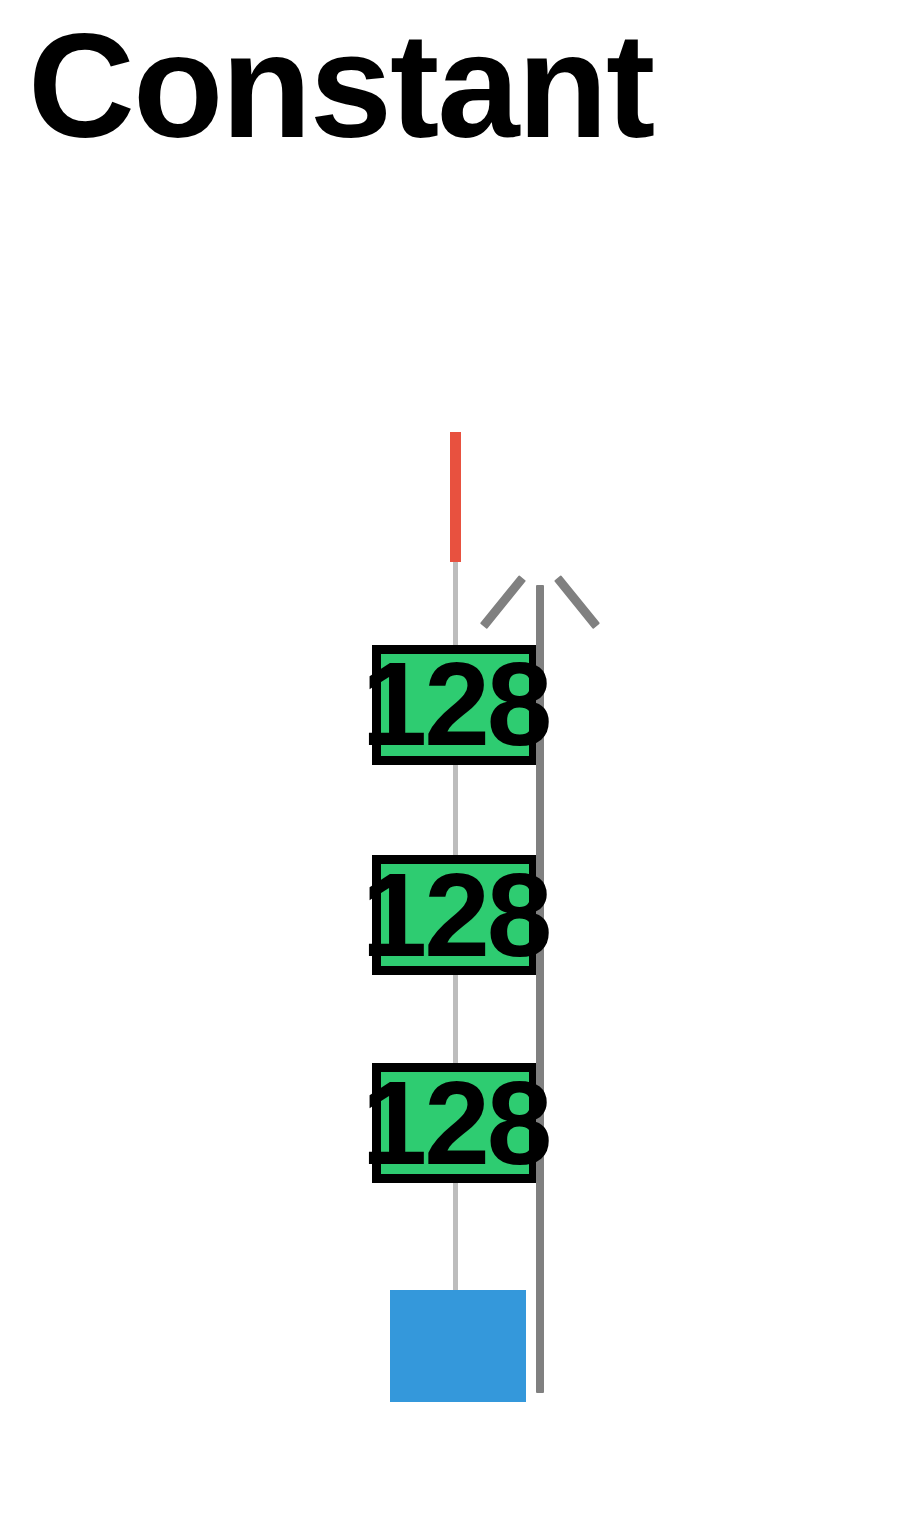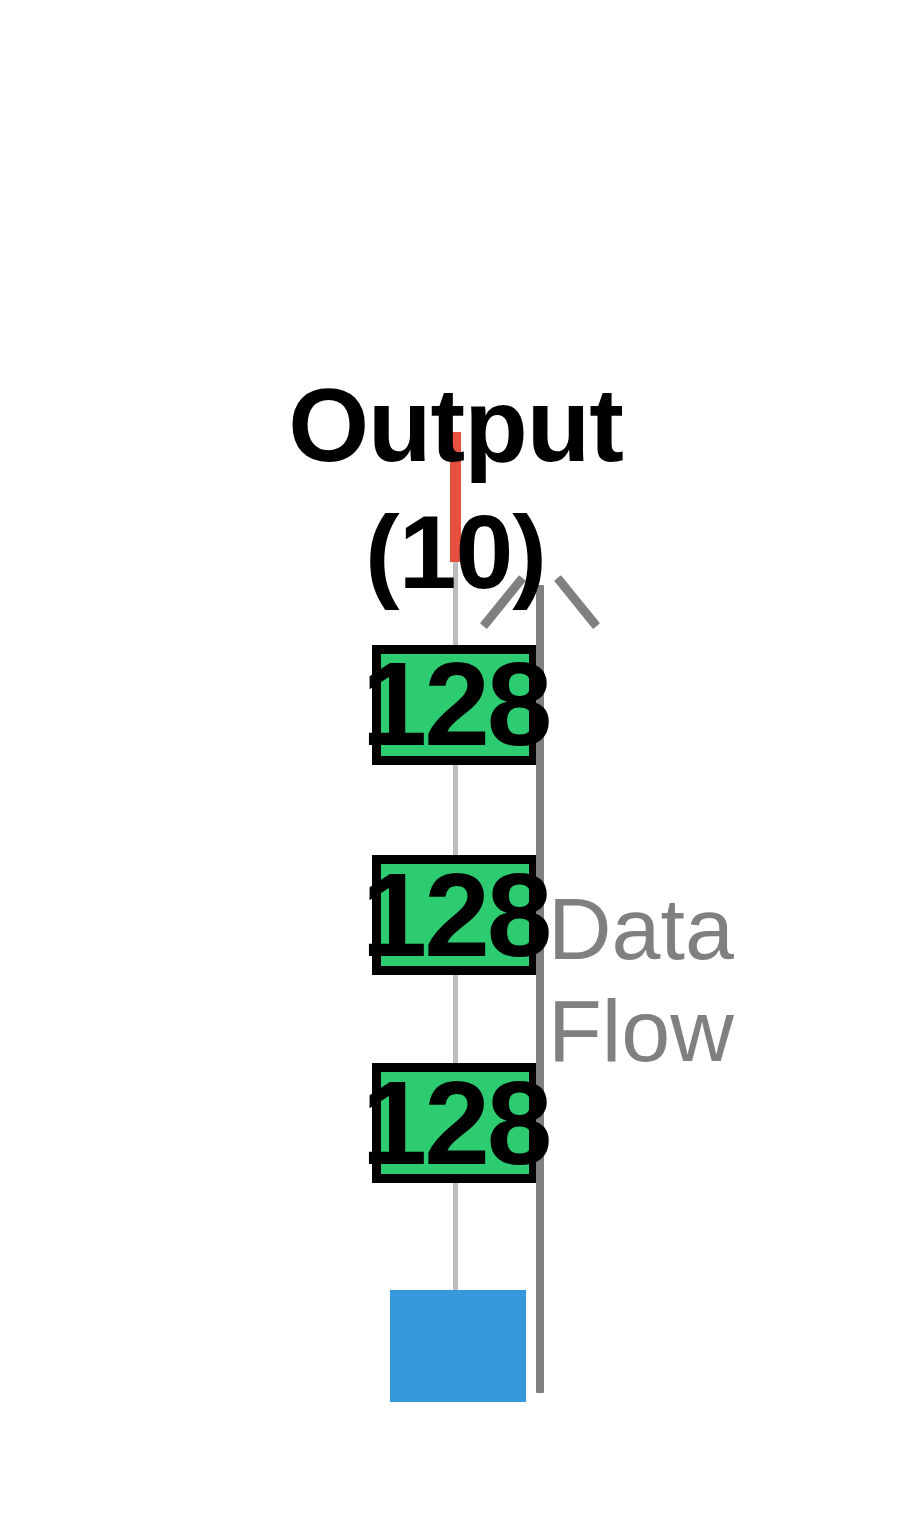--- a/index.html
+++ b/index.html
@@ -149,20 +149,21 @@
     color: #808080;
     text-align: left;
     white-space: pre-line;
   }
 </style>
 </head>
 <body>
 
 <div id="canvas">
 
+  <div class="title">Constant</div>
 
   <div class="spine"></div>
 
   <div class="output-bar"></div>
 
   <div class="node hidden-layer" id="node-h1"></div>
   <div class="node hidden-layer" id="node-h2"></div>
   <div class="node hidden-layer" id="node-h3"></div>
 
   <div class="node input-layer"></div>
@@ -170,19 +171,15 @@
   <div class="arrow-shaft"></div>
   <div class="arrow-head">
     <span class="left"></span>
     <span class="right"></span>
   </div>
 
   <div class="label size-node" id="size-h1">128</div>
   <div class="label size-node" id="size-h2">128</div>
   <div class="label size-node" id="size-h3">128</div>
 
-  <div class="label endpoint" id="output-label" style="white-space: pre-line;">Output
-(10)</div>
 
-  <div class="flow-caption">Data
-Flow</div>
 
 </div>
 
 </body></html>

